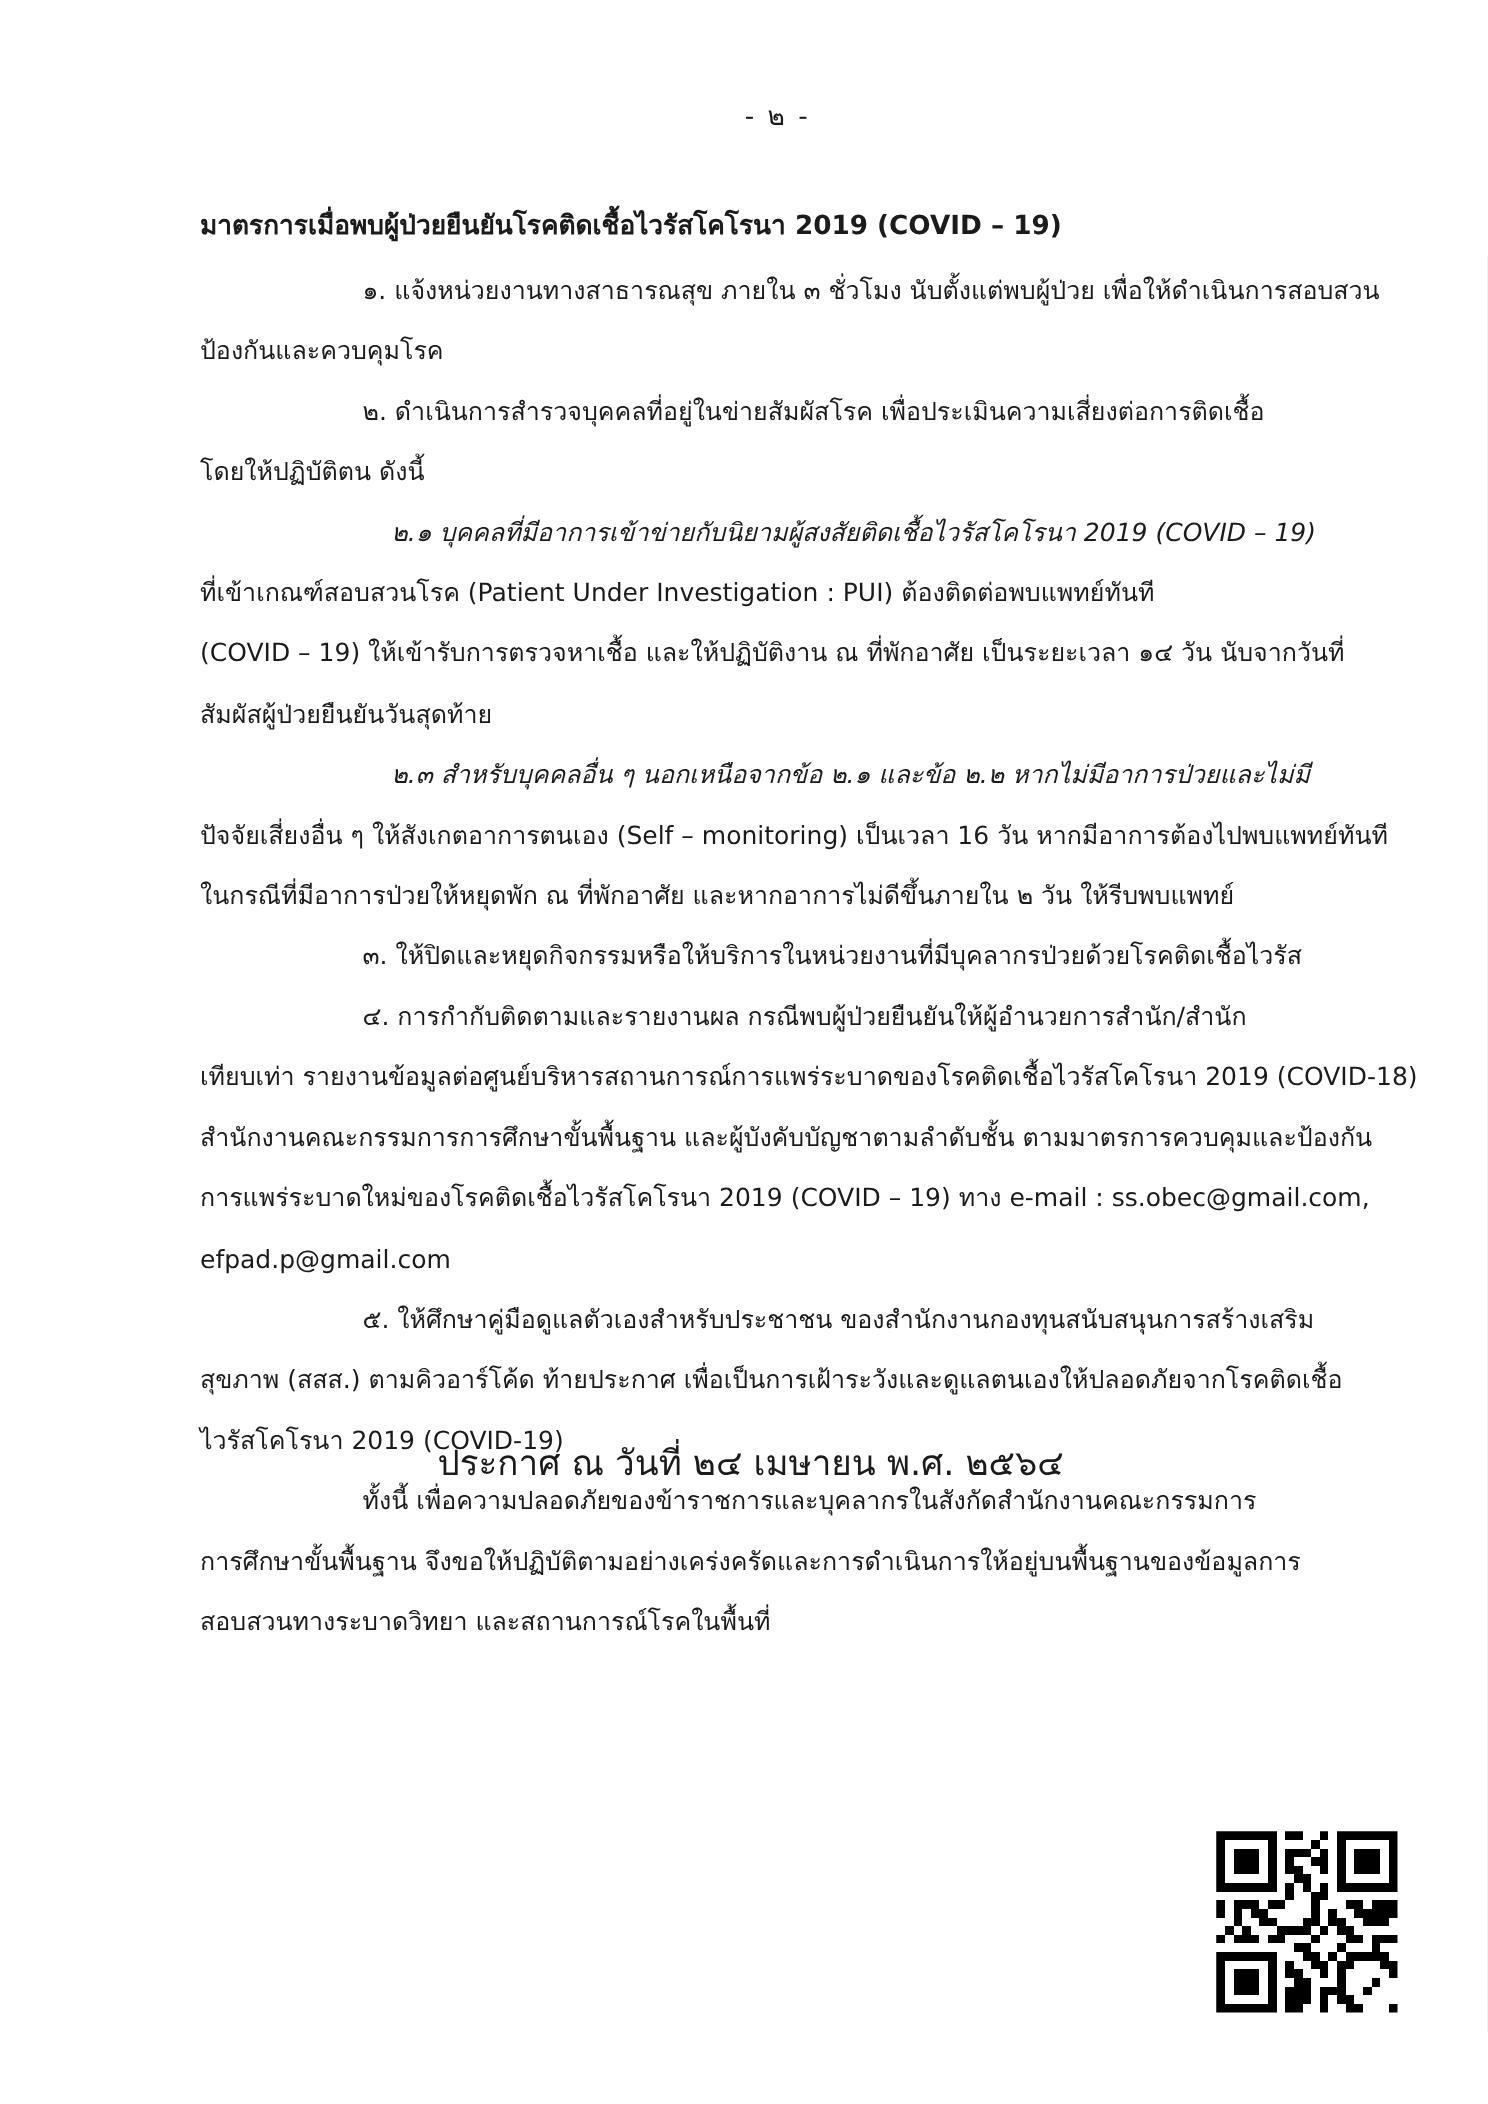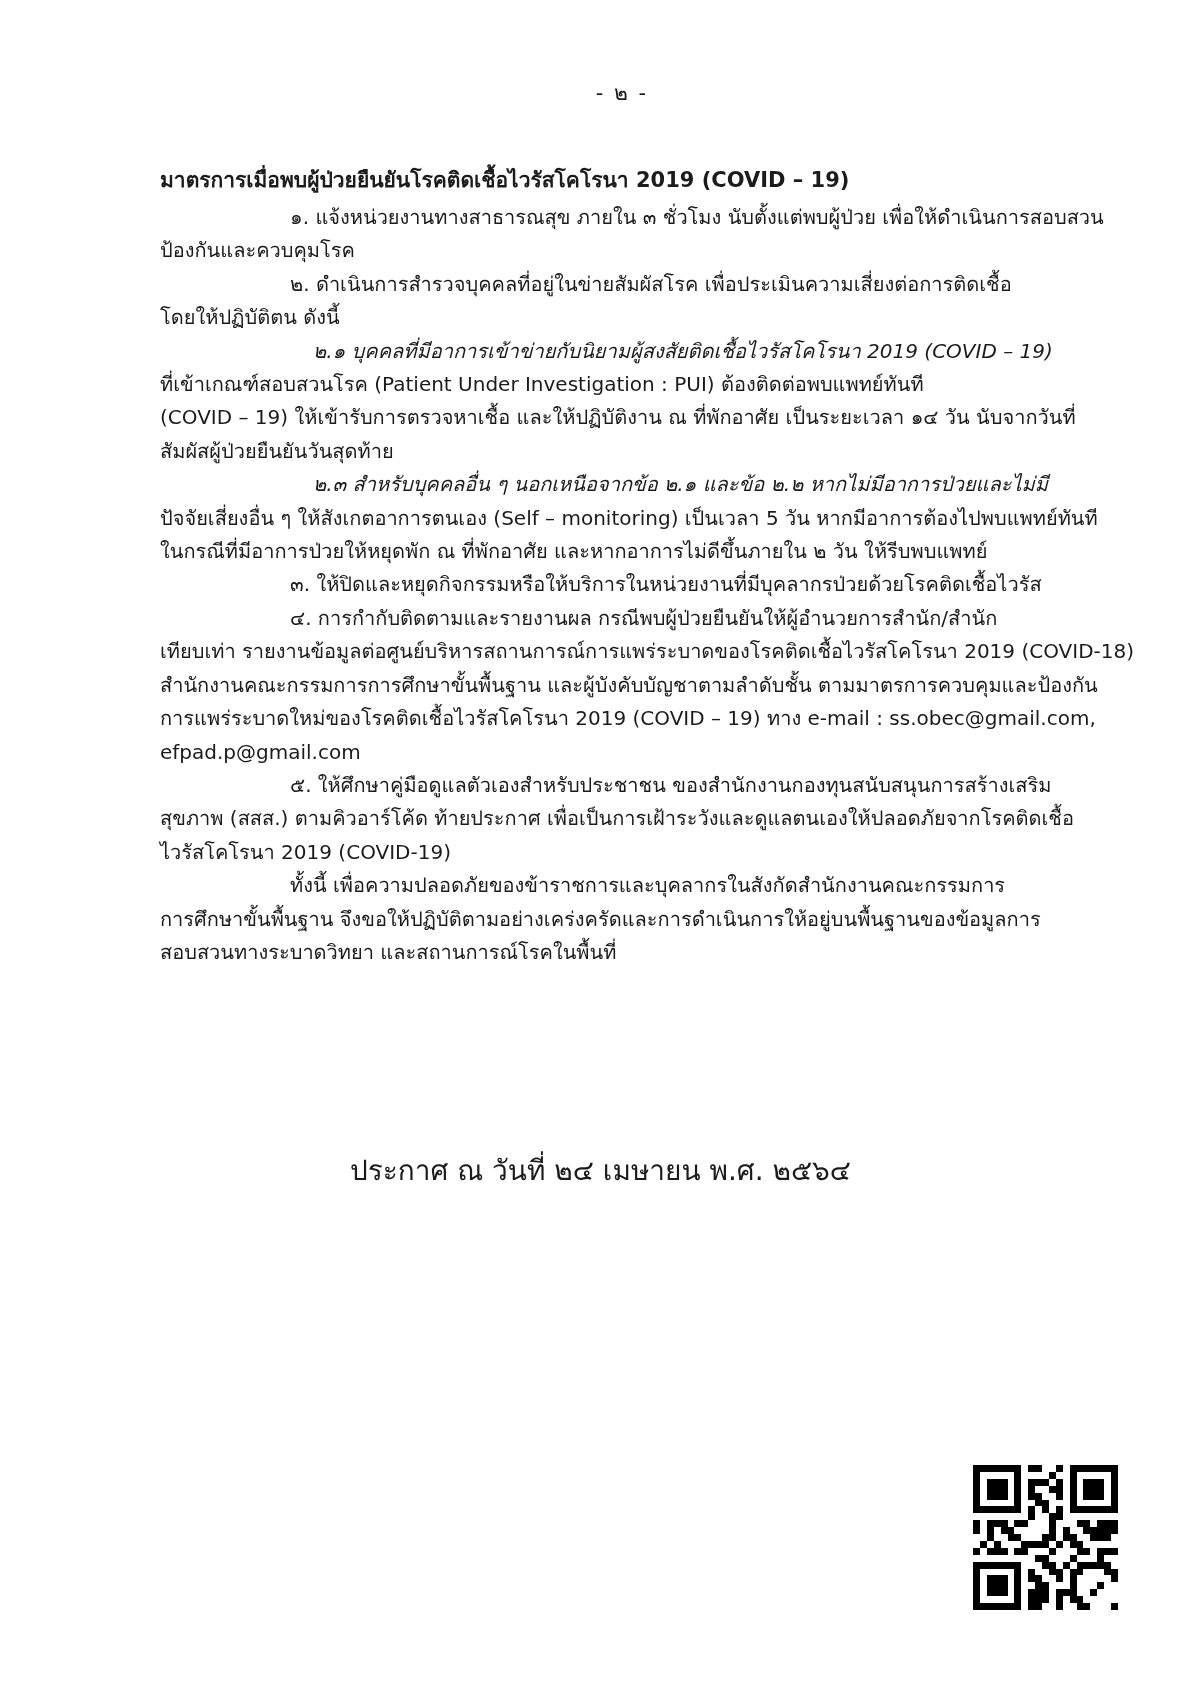--- a/index.html
+++ b/index.html
@@ -17,21 +17,21 @@
     text-align:center;font-size:21px;letter-spacing:2px;
   }
   .doc-title{
     position:absolute;top:163px;left:160px;width:915px;
     font-weight:bold;font-size:21px;
   }
   .doc-body{
     position:absolute;top:201px;left:160px;width:945px;
     font-size:20px;line-height:33.4px;
   }
-  .doc-body .line{white-space:nowrap;}
+  .doc-body .line{white-space:nowrap;margin-top:15px;}
   .doc-body .indent1{padding-left:130px;}
   .doc-body .indent2{padding-left:153px;font-style:italic;}
   .doc-body .gap{}
   .date-line{
     position:absolute;top:1148px;left:350px;
     font-size:28px;white-space:nowrap;
   }
   .sign-block{
     position:absolute;top:1200px;left:420px;width:560px;
     text-align:center;font-size:20px;
@@ -55,21 +55,21 @@
   <div class="doc-body">
       <div class="line indent1">๑. แจ้งหน่วยงานทางสาธารณสุข ภายใน ๓ ชั่วโมง นับตั้งแต่พบผู้ป่วย เพื่อให้ดำเนินการสอบสวน</div>
       <div class="line">ป้องกันและควบคุมโรค</div>
       <div class="line indent1">๒. ดำเนินการสำรวจบุคคลที่อยู่ในข่ายสัมผัสโรค เพื่อประเมินความเสี่ยงต่อการติดเชื้อ</div>
       <div class="line">โดยให้ปฏิบัติตน ดังนี้</div>
       <div class="line indent2">๒.๑  บุคคลที่มีอาการเข้าข่ายกับนิยามผู้สงสัยติดเชื้อไวรัสโคโรนา 2019 (COVID – 19)</div>
       <div class="line">ที่เข้าเกณฑ์สอบสวนโรค (Patient Under Investigation : PUI) ต้องติดต่อพบแพทย์ทันที</div>
       <div class="line">(COVID – 19) ให้เข้ารับการตรวจหาเชื้อ และให้ปฏิบัติงาน ณ ที่พักอาศัย เป็นระยะเวลา ๑๔ วัน นับจากวันที่</div>
       <div class="line">สัมผัสผู้ป่วยยืนยันวันสุดท้าย</div>
       <div class="line indent2">๒.๓  สำหรับบุคคลอื่น ๆ นอกเหนือจากข้อ ๒.๑ และข้อ ๒.๒ หากไม่มีอาการป่วยและไม่มี</div>
-      <div class="line">ปัจจัยเสี่ยงอื่น ๆ ให้สังเกตอาการตนเอง (Self – monitoring) เป็นเวลา 5 วัน หากมีอาการต้องไปพบแพทย์ทันที</div>
+      <div class="line">ปัจจัยเสี่ยงอื่น ๆ ให้สังเกตอาการตนเอง (Self – monitoring) เป็นเวลา 16 วัน หากมีอาการต้องไปพบแพทย์ทันที</div>
       <div class="line">ในกรณีที่มีอาการป่วยให้หยุดพัก ณ ที่พักอาศัย และหากอาการไม่ดีขึ้นภายใน ๒ วัน ให้รีบพบแพทย์</div>
       <div class="line indent1">๓. ให้ปิดและหยุดกิจกรรมหรือให้บริการในหน่วยงานที่มีบุคลากรป่วยด้วยโรคติดเชื้อไวรัส</div>
       <div class="line indent1">๔. การกำกับติดตามและรายงานผล กรณีพบผู้ป่วยยืนยันให้ผู้อำนวยการสำนัก/สำนัก</div>
       <div class="line">เทียบเท่า รายงานข้อมูลต่อศูนย์บริหารสถานการณ์การแพร่ระบาดของโรคติดเชื้อไวรัสโคโรนา 2019 (COVID-18)</div>
       <div class="line">สำนักงานคณะกรรมการการศึกษาขั้นพื้นฐาน และผู้บังคับบัญชาตามลำดับชั้น ตามมาตรการควบคุมและป้องกัน</div>
       <div class="line">การแพร่ระบาดใหม่ของโรคติดเชื้อไวรัสโคโรนา 2019 (COVID – 19) ทาง e-mail : ss.obec@gmail.com,</div>
       <div class="line">efpad.p@gmail.com</div>
       <div class="line indent1">๕. ให้ศึกษาคู่มือดูแลตัวเองสำหรับประชาชน ของสำนักงานกองทุนสนับสนุนการสร้างเสริม</div>
       <div class="line">สุขภาพ (สสส.) ตามคิวอาร์โค้ด  ท้ายประกาศ  เพื่อเป็นการเฝ้าระวังและดูแลตนเองให้ปลอดภัยจากโรคติดเชื้อ</div>
       <div class="line">ไวรัสโคโรนา 2019 (COVID-19)</div>

